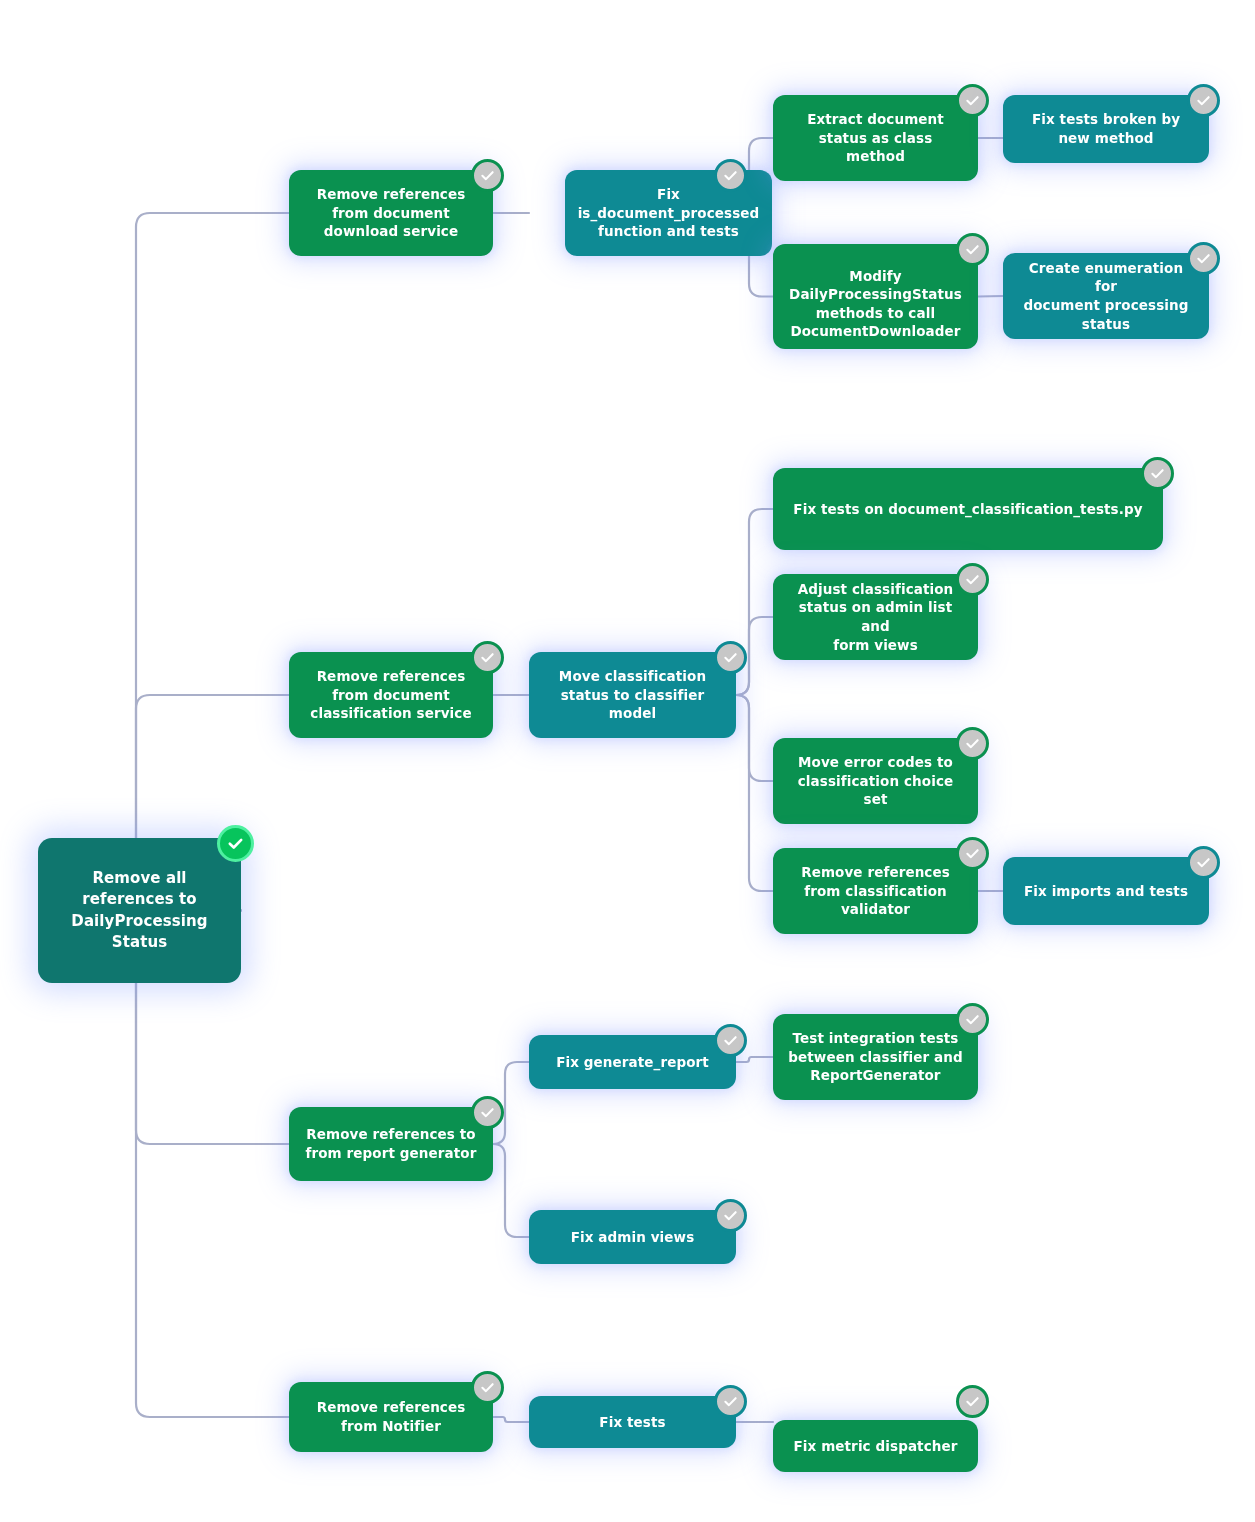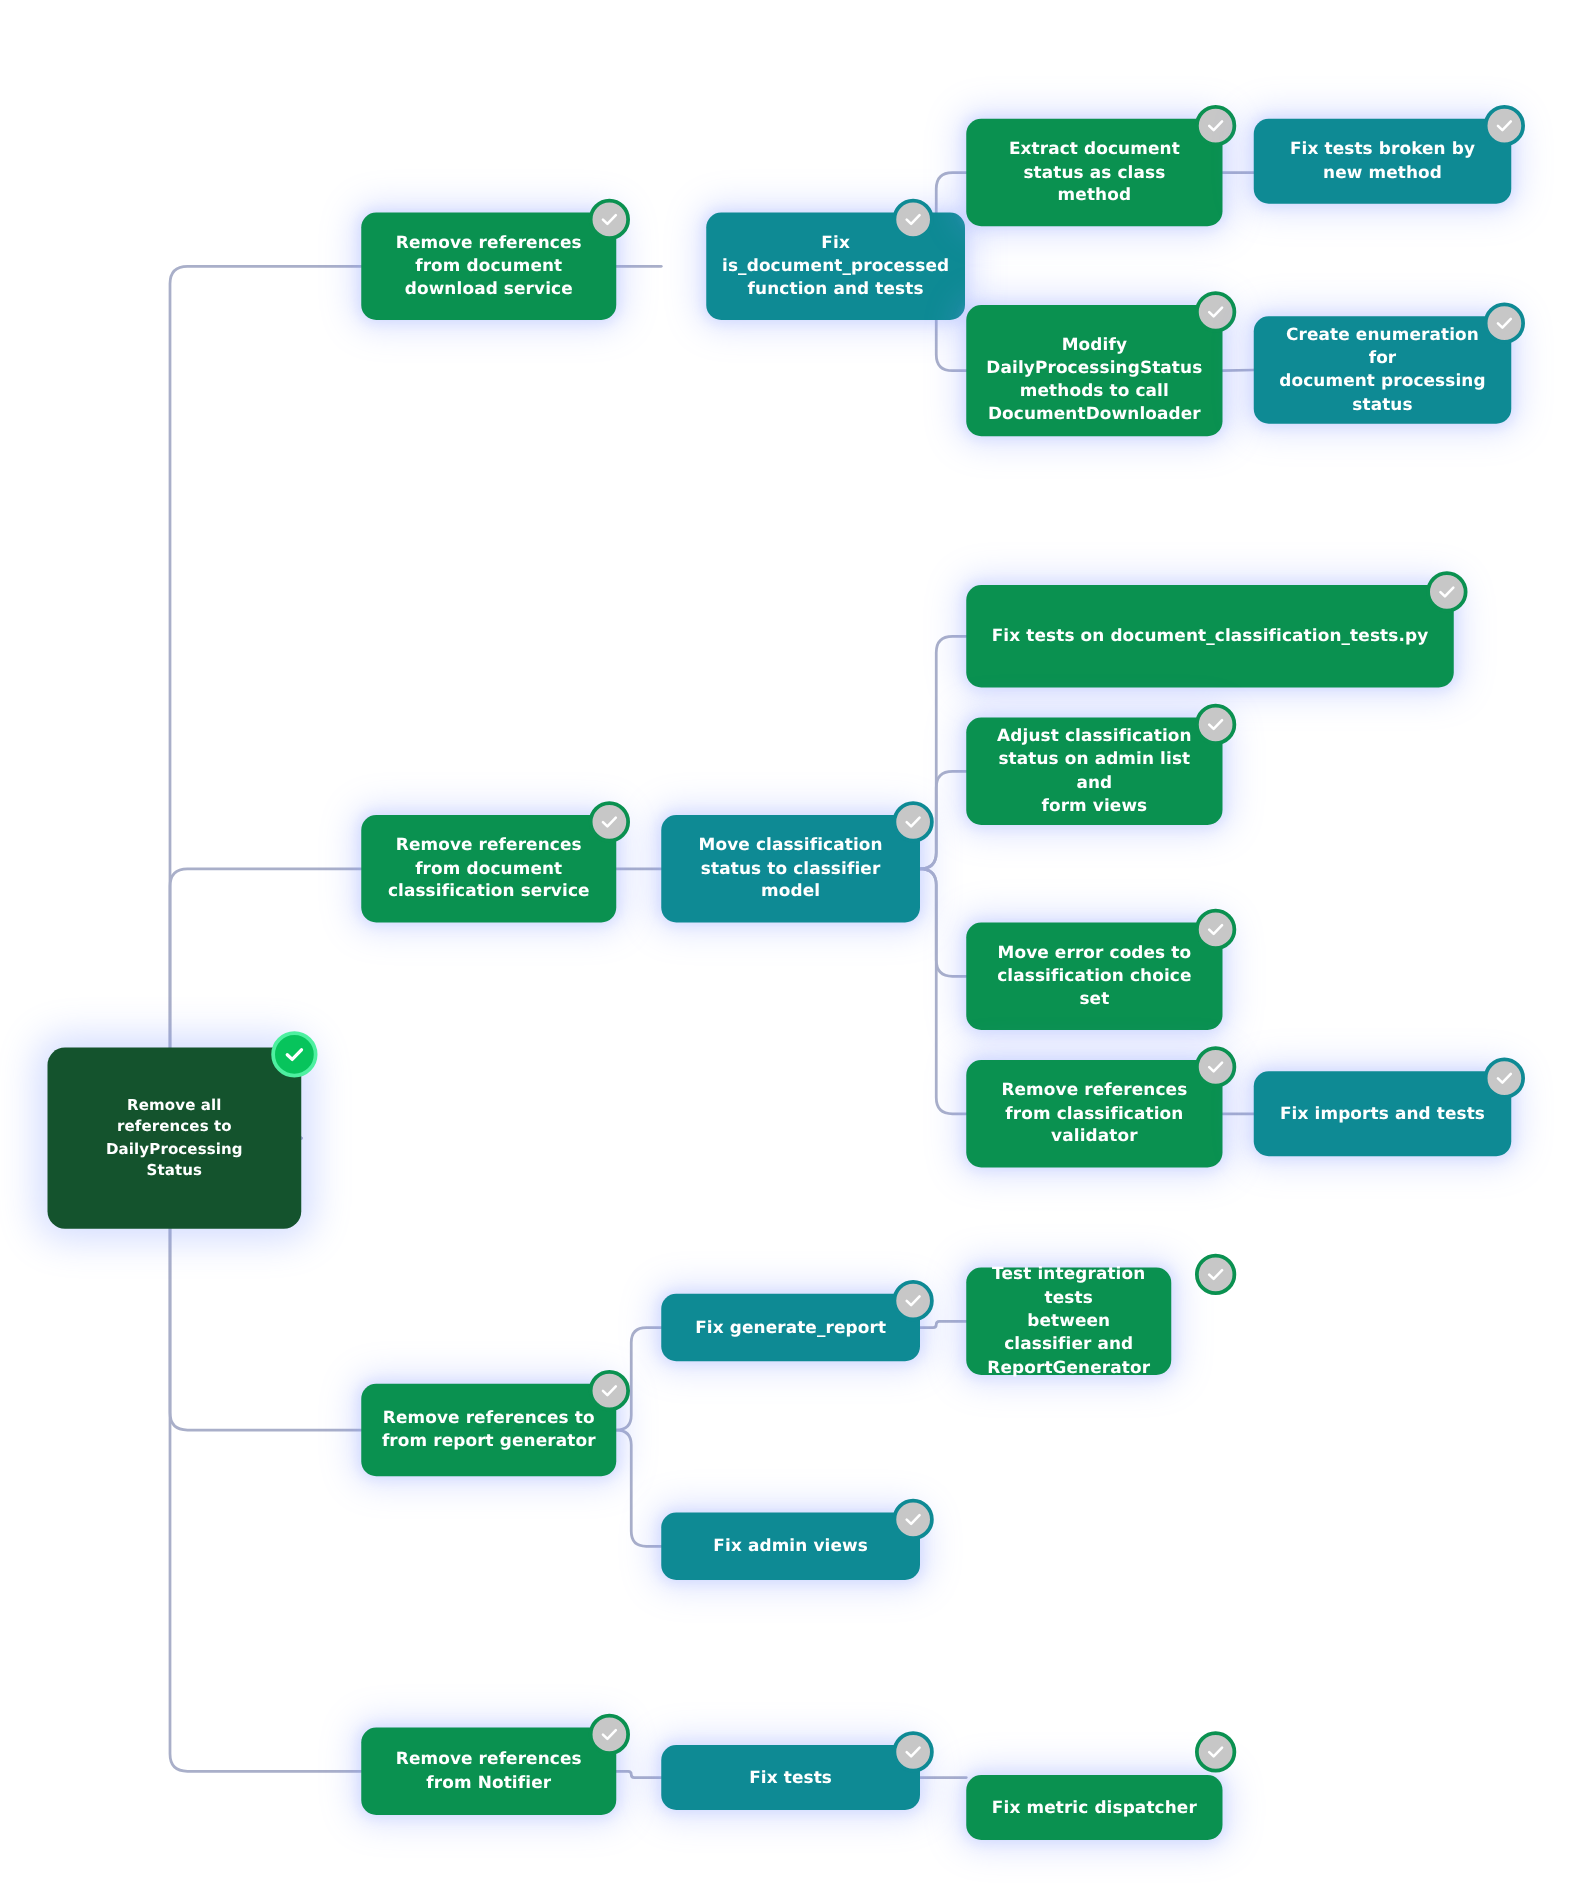--- a/index.html
+++ b/index.html
@@ -27,22 +27,22 @@
     font-size:13.5px;
     line-height:1.38;
     letter-spacing:.1px;
     padding:8px 14px;
     box-shadow:0 0 26px 7px rgba(126,150,255,.26), 0 0 9px 2px rgba(150,170,255,.22);
   }
   .node .txt{display:block;white-space:pre-line;}
   .node.green{background:#0a9150;}
   .node.teal{background:#0e8a94;}
   .node.root{
-    background:#14532d;
-    font-size:12px;
+    background:#0f766e;
+    font-size:15px;
     line-height:1.42;
     border-radius:14px;
     box-shadow:0 0 30px 9px rgba(120,150,255,.32);
   }
 
   .badge{
     position:absolute;
     width:33px;height:33px;
     border-radius:50%;
     box-sizing:border-box;
@@ -232,21 +232,21 @@
         </svg>
       </div>
       <div class="node teal" style="left: 529px; top: 1035px; width: 207px; height: 54px;">
         <span class="txt">Fix generate_report</span>
       </div>
       <div class="badge on-teal" style="left: 713.5px; top: 1023.5px;">
         <svg width="19" height="19" viewBox="0 0 24 24">
           <path class="chk" d="M5.5 12.3 L10 16.6 L18.5 7.8"></path>
         </svg>
       </div>
-      <div class="node green" style="left: 773px; top: 1014px; width: 164px; height: 86px;">
+      <div class="node green" style="left: 773px; top: 1014px; width: 205px; height: 86px;">
         <span class="txt">Test integration tests
 between classifier and
 ReportGenerator</span>
       </div>
       <div class="badge" style="left: 955.5px; top: 1002.5px;">
         <svg width="19" height="19" viewBox="0 0 24 24">
           <path class="chk" d="M5.5 12.3 L10 16.6 L18.5 7.8"></path>
         </svg>
       </div>
       <div class="node teal" style="left: 529px; top: 1210px; width: 207px; height: 54px;">

